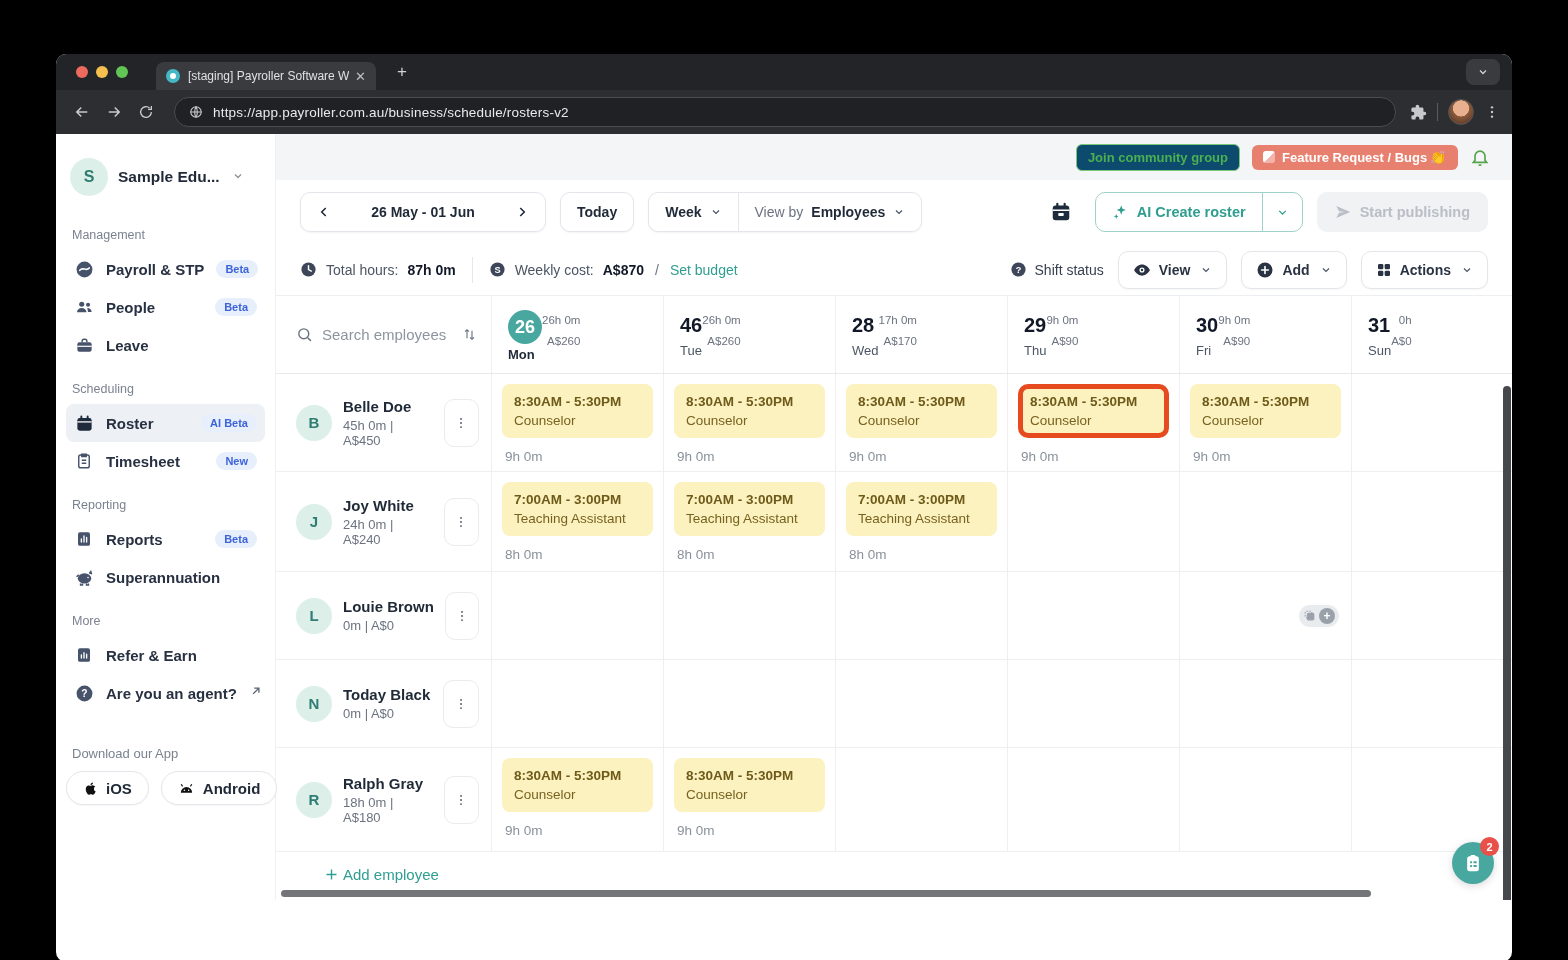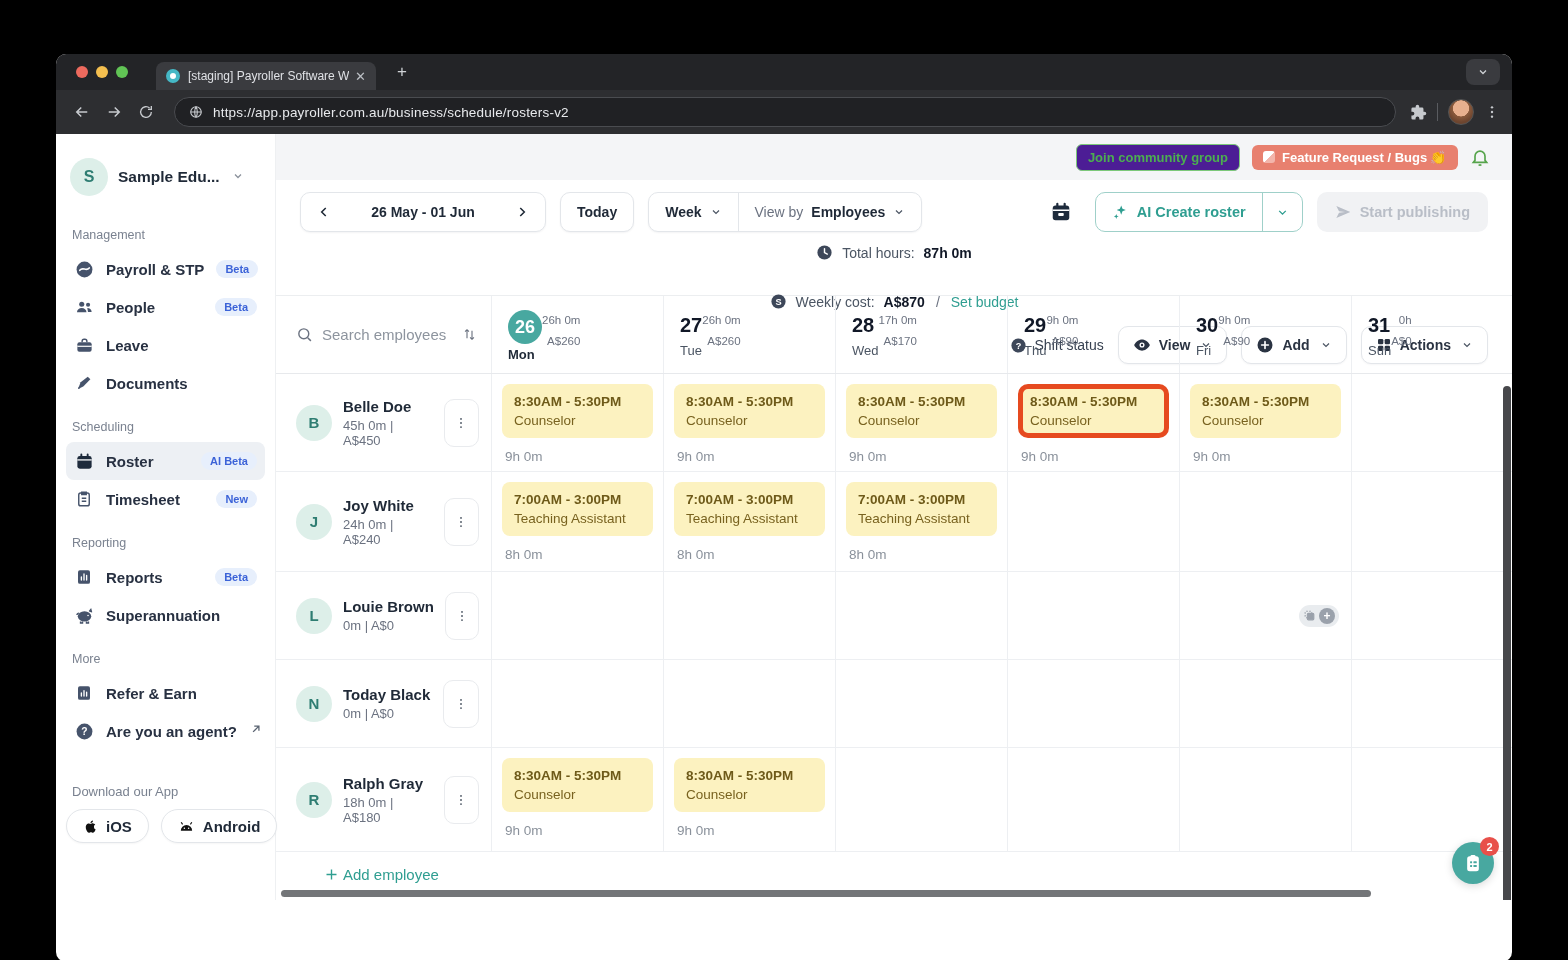--- a/index.html
+++ b/index.html
@@ -43,21 +43,21 @@
   .side-item.active .side-icon { color:#1e2b3c; }
   .side-text { font-size:15px; font-weight:600; color:#283142; white-space:nowrap; }
   .badge { margin-left:auto; background:#e7effc; color:#3c63d8; font-size:11px; font-weight:600; border-radius:10px; padding:3px 9px; }
   .ext { margin-left:auto; color:#5b6472; }
   .dl-label { font-size:13px; color:#7a8290; padding:34px 16px 10px 16px; }
   .dl-row { display:flex; gap:12px; padding:0 10px; }
   .dl-btn { display:flex; align-items:center; gap:8px; border:1px solid #e3e6ea; border-radius:17px; height:34px; padding:0 16px; font-size:15px; font-weight:600; color:#1f2937; background:#fff; box-shadow:0 1px 2px rgba(0,0,0,.04); }
 
   
   .topband { height:46px; background:#f4f5f7; display:flex; align-items:center; justify-content:flex-end; gap:12px; padding:0 22px; }
-  .join-btn { border:1px solid #7cc87a; background:#4c1d95; color:#4caf50; font-size:13px; font-weight:600; border-radius:6px; padding:5px 11px; }
+  .join-btn { border:1px solid #7cc87a; background:#0c4a6e; color:#4caf50; font-size:13px; font-weight:600; border-radius:6px; padding:5px 11px; }
   .feature-btn { background:#e8викор;} 
   .feature-btn { background:#e8806f; color:#fff; font-size:13px; font-weight:600; border-radius:6px; padding:5px 11px; display:flex; align-items:center; gap:7px; }
   .slack-sq { width:12px; height:12px; background:linear-gradient(135deg,#fff 0 50%, #f3b5ab 50% 100%); border-radius:3px; display:inline-block; }
   .bellwrap { color:#56a44c; display:flex; }
 
   
   .toolbar { height:64px; display:flex; align-items:center; padding:0 24px; gap:14px; }
   .pill { border:1px solid #e3e6ea; border-radius:10px; background:#fff; display:flex; align-items:center; height:40px; box-shadow:0 1px 2px rgba(16,24,40,.05); }
   .datenav { width:246px; justify-content:space-between; padding:0 16px; }
   .datenav .chev { color:#1f2937; display:flex; }
@@ -70,21 +70,21 @@
   .bold-dark { font-weight:600; color:#1f2937; }
   .chev-icon { color:#4b5563; display:flex; }
   .toolbar-right { margin-left:auto; display:flex; align-items:center; gap:14px; }
   .icon-btn { width:40px; height:40px; border-radius:9px; display:flex; align-items:center; justify-content:center; color:#1e2b3c; }
   .ai-btn { border:1.5px solid #9fd0c9; border-radius:10px; height:40px; display:flex; align-items:center; background:#fff; }
   .ai-btn .main-part { display:flex; align-items:center; gap:8px; padding:0 16px; color:#2f9e91; font-size:14.5px; font-weight:600; height:100%; border-right:1.5px solid #9fd0c9; }
   .ai-btn .chev-part { padding:0 13px; color:#2f9e91; display:flex; }
   .pub-btn { background:#f1f2f4; border-radius:10px; height:40px; display:flex; align-items:center; gap:9px; padding:0 18px; color:#b9bec7; font-size:14.5px; font-weight:600; }
 
   
-  .stats { height:52px; display:flex; align-items:center; padding:0 24px; border-bottom:1px solid #eceef0; gap:16px;flex-direction:column; }
+  .stats { height:52px; display:flex; align-items:center; padding:0 24px; border-bottom:1px solid #eceef0; gap:16px; }
   .stat { display:flex; align-items:center; gap:9px; font-size:14px; color:#4b5563; }
   .stat b { color:#111827; font-weight:600; }
   .stat-icon { color:#3d4759; display:flex; }
   .stat-div { width:1px; height:26px; background:#e5e7eb; }
   .link-teal { color:#2f9e91; font-weight:500; font-size:14px; }
   .slash { color:#6b7280; margin:0 2px; }
   .stats-right { margin-left:auto; display:flex; align-items:center; gap:14px; }
   .shift-status { display:flex; align-items:center; gap:8px; font-size:14px; color:#374151; }
   .sm-btn { border:1px solid #e3e6ea; border-radius:10px; height:38px; display:flex; align-items:center; gap:8px; padding:0 14px; font-size:14px; font-weight:600; color:#2a3342; background:#fff; box-shadow:0 1px 2px rgba(16,24,40,.04); }
   .sm-btn .chev-icon { margin-left:2px; }
@@ -233,29 +233,20 @@
           <div class="side-item">
             <span class="side-icon">
               <svg width="19" height="19" viewBox="0 0 24 24" fill="currentColor">
                 <rect x="3" y="8" width="18" height="12" rx="2.5"></rect>
                 <path d="M9 8V6.5A2.5 2.5 0 0 1 11.5 4h1A2.5 2.5 0 0 1 15 6.5V8" stroke="currentColor" stroke-width="1.8" fill="none"></path>
                 <path d="M3 13h18" stroke="#fff" stroke-width="1.5"></path>
               </svg>
             </span>
             <span class="side-text">Leave</span>
           </div>
-          <div class="side-item">
-            <span class="side-icon">
-              <svg width="18" height="18" viewBox="0 0 24 24" fill="currentColor">
-                <path d="M4 20l3.5-9L17 3.5 20.5 7 11 16.5z"></path>
-                <path d="M4 20l3-1-2-2z"></path>
-              </svg>
-            </span>
-            <span class="side-text">Documents</span>
-          </div>
           <div class="side-label">Scheduling</div>
           <div class="side-item active">
             <span class="side-icon">
               <svg width="19" height="19" viewBox="0 0 24 24" fill="currentColor">
                 <rect x="3" y="5" width="18" height="16" rx="3"></rect>
                 <path d="M3 10h18" stroke="#fff" stroke-width="1.6"></path>
                 <path d="M8 3v4M16 3v4" stroke="currentColor" stroke-width="2.4" stroke-linecap="round"></path>
               </svg>
             </span>
             <span class="side-text">Roster</span>
@@ -529,21 +520,21 @@
                   <div class="day-num today">26</div>
                   <div class="day-name today">Mon</div>
                 </div>
                 <div class="day-meta">
                   <div class="day-hours">26h 0m</div>
                   <div class="day-cost">A$260</div>
                 </div>
               </div>
               <div class="day-col">
                 <div>
-                  <div class="day-num">27</div>
+                  <div class="day-num">46</div>
                   <div class="day-name">Tue</div>
                 </div>
                 <div class="day-meta">
                   <div class="day-hours">26h 0m</div>
                   <div class="day-cost">A$260</div>
                 </div>
               </div>
               <div class="day-col">
                 <div>
                   <div class="day-num">28</div>

